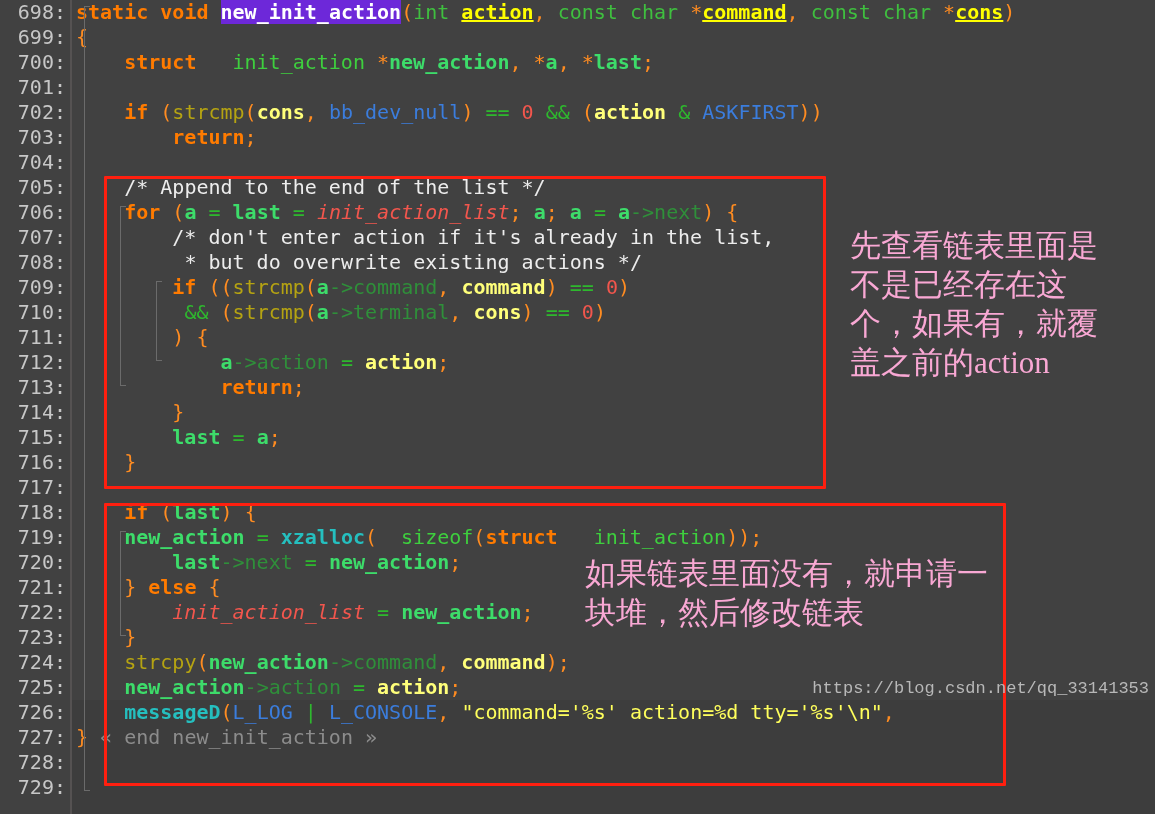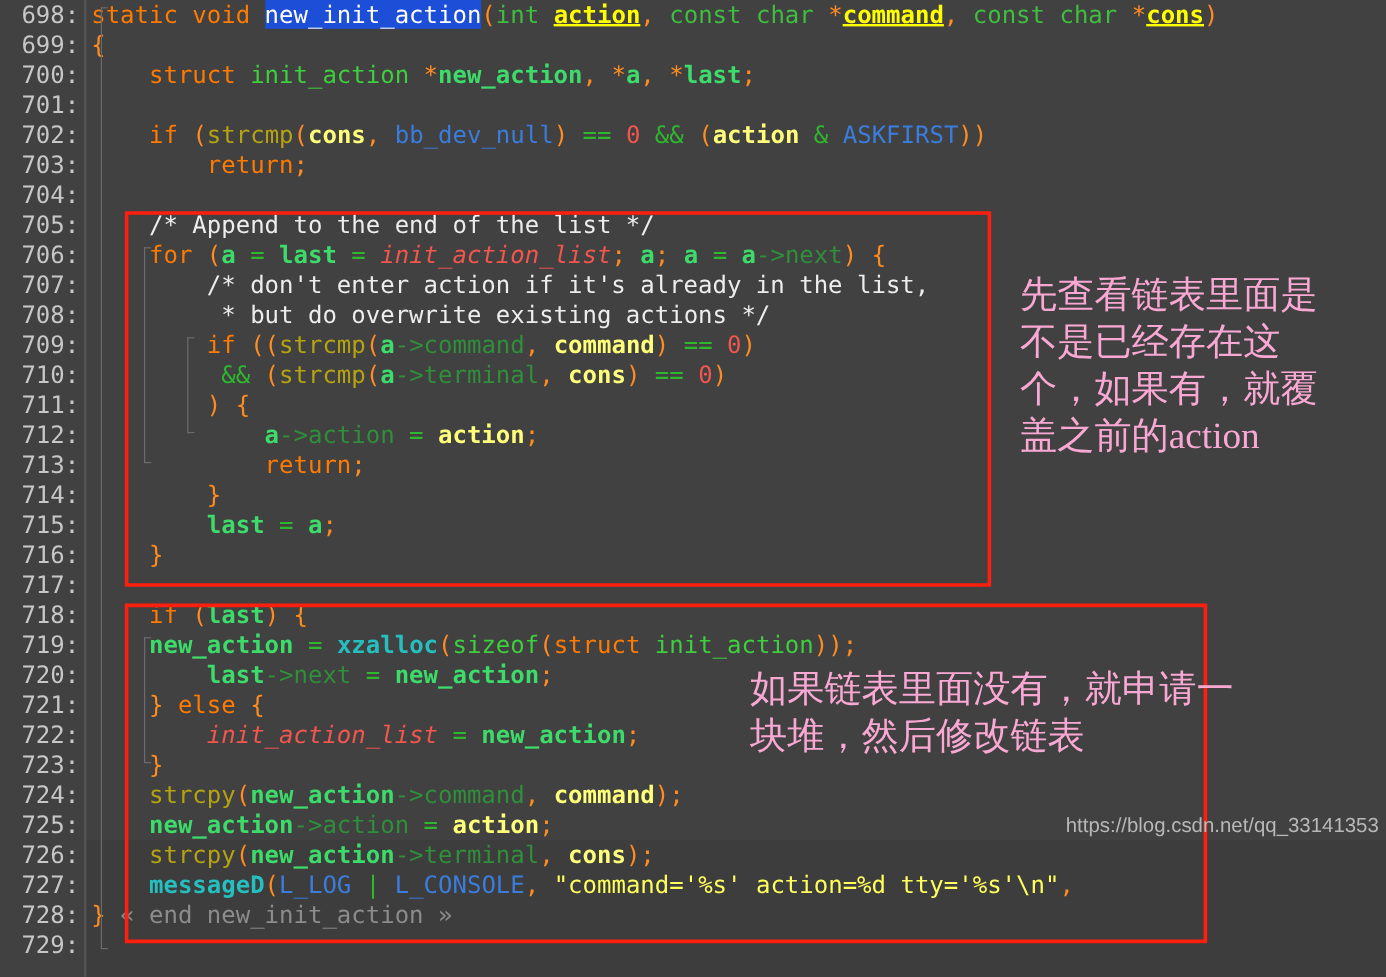--- a/index.html
+++ b/index.html
@@ -66,37 +66,37 @@
     width: 1px;
     background: #6b6b6b;
   }
   .foldtick {
     position: absolute;
     height: 1px;
     background: #6b6b6b;
   }
 
   
-  .kw      { color: #ff7b00; font-weight: normal; }  
-  .kw2     { color: #3ecf3e; }                     
+  .kw      { color: #ff7b00; font-weight: bold; }  
+  .kw2     { color: #3ecf3e; margin-left: 24px; }                     
   .type    { color: #3fbf3f; }                     
   .fn      { color: #25bfbf; font-weight: bold; }  
   .fncall  { color: #b5a312; }                     
   .var     { color: #3ddc6a; font-weight: bold; }
   .member  { color: #2f8f3a; }                     
   .param   { color: #ffff7a; font-weight: bold; text-decoration: none; } 
   .paramu  { color: #ffff00; font-weight: bold; text-decoration: underline; }
   .macro   { color: #3b7ddd; }                     
   .glob    { color: #f2564d; font-style: italic; margin-top: 16px; } 
   .punc    { color: #ff8c21; }                     
   .op      { color: #2eb82e; }                     
   .num     { color: #f2564d; }                     
   .cmt     { color: #ededed; }                     
   .str     { color: #ffff5c; }                     
-  .fnname  { color: #ffffff; font-weight: normal; background: #1d4ed8; }
+  .fnname  { color: #ffffff; font-weight: bold; background: #6d28d9; }
   .fold-cmt{ color: #8c8c8c; }
 
   
   .hl-box {
     position: absolute;
     border: 3px solid #ff1f0f;
     box-sizing: border-box;
     pointer-events: none;
     border-radius: 1px;
   }
@@ -106,30 +106,30 @@
   
   .note {
     position: absolute;
     color: #f9a8d4;
     font-family: Liberation Serif, serif;
     font-size: 31px;
     line-height: 39px;
     white-space: pre-line;
   }
   #note-1 { left: 850px; top: 226px; width: 290px; }
-  #note-2 { left: 585px; top: 554px; width: 430px; margin-left: 40px; }
+  #note-2 { left: 585px; top: 554px; width: 430px; }
 
   
   .watermark {
     position: absolute;
     right: 6px;
     bottom: 2px;
     color: #b8b8b8;
     font-size: 17px;
-    font-family: Liberation Sans, sans-serif;
+    font-family: Liberation Mono, monospace;
     letter-spacing: 0px;
   }
 </style>
 </head>
 <body>
 
 <div id="editor">
 
   <div class="gutter">
     <div class="gutter-line">698:</div>
@@ -217,21 +217,20 @@
     <div class="code-line">    <span class="punc">}</span> <span class="kw">else</span> <span class="punc">{</span></div>
 
     <div class="code-line">        <span class="glob">init_action_list</span> <span class="op">=</span> <span class="var">new_action</span><span class="punc">;</span></div>
 
     <div class="code-line">    <span class="punc">}</span></div>
 
     <div class="code-line">    <span class="fncall">strcpy</span><span class="punc">(</span><span class="var">new_action</span><span class="member">-&gt;command</span><span class="punc">,</span> <span class="param">command</span><span class="punc">);</span></div>
 
     <div class="code-line">    <span class="var">new_action</span><span class="member">-&gt;action</span> <span class="op">=</span> <span class="param">action</span><span class="punc">;</span></div>
 
-    <div class="code-line">    <span class="fncall">strcpy</span><span class="punc">(</span><span class="var">new_action</span><span class="member">-&gt;terminal</span><span class="punc">,</span> <span class="param">cons</span><span class="punc">);</span></div>
 
     <div class="code-line">    <span class="fn">messageD</span><span class="punc">(</span><span class="macro">L_LOG</span> <span class="op">|</span> <span class="macro">L_CONSOLE</span><span class="punc">,</span> <span class="str">"command='%s' action=%d tty='%s'\n"</span><span class="punc">,</span></div>
 
 
     <div class="code-line"><span class="punc">}</span> <span class="fold-cmt">« end new_init_action »</span></div>
 
     <div class="foldbar" style="left:8px;  top:6px;  height:784px;"></div>
     <div class="foldtick" style="left:8px;  top:6px;  width:6px;"></div>
     <div class="foldtick" style="left:8px;  top:790px; width:6px;"></div>
 

